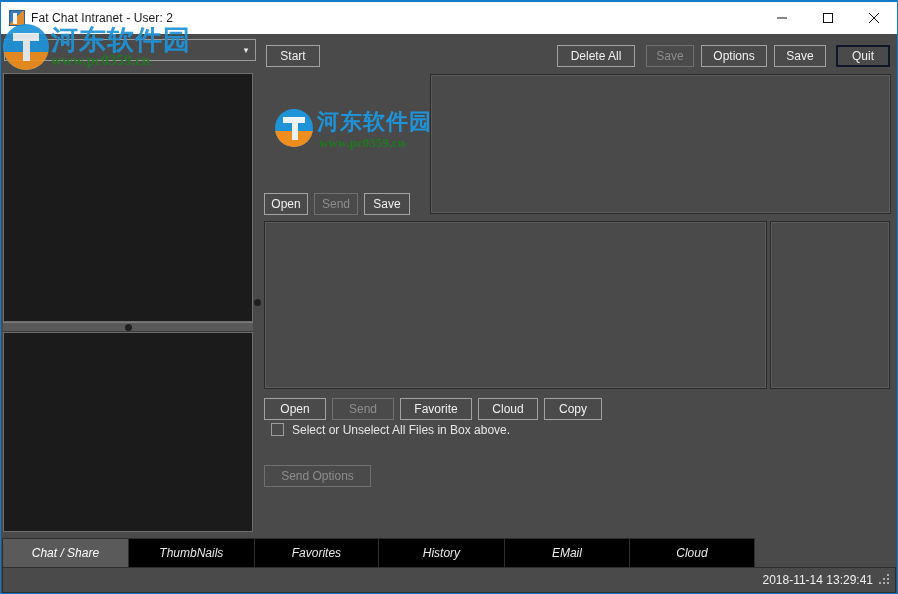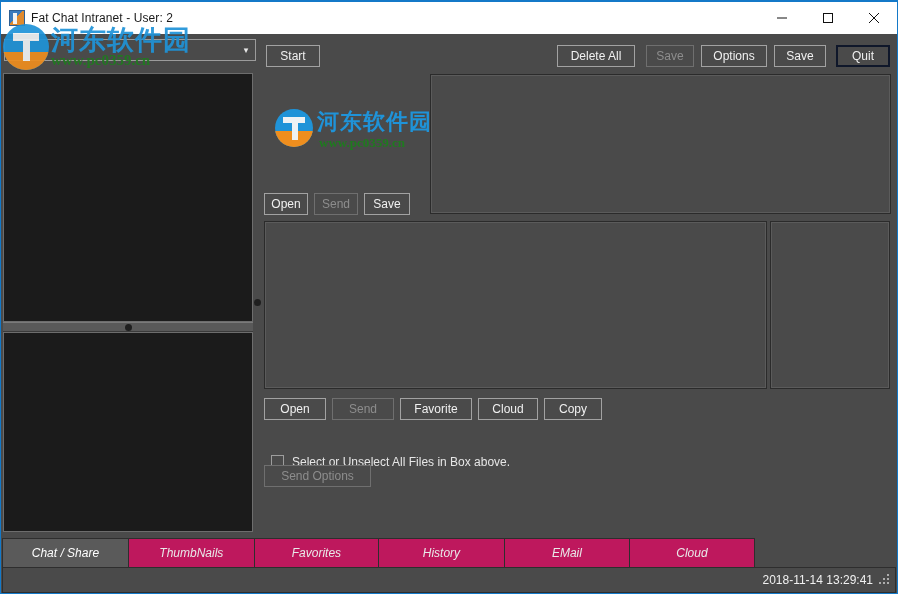--- a/index.html
+++ b/index.html
@@ -168,21 +168,21 @@
     background: #4a4a4a;
     border: 1px solid #2b2b2b;
     box-shadow: inset 0 0 0 1px #5b5b5b;
   }
   .row-buttons-2 {
     position: absolute; left: 3px; top: 325px;
     display: flex; gap: 6px;
   }
   .checkbox-row {
     position: absolute; left: 10px; top: 350px;
-    display: flex; gap: 8px; margin-top: 32px;
+    display: flex; gap: 8px;
   }
   .checkbox {
     width: 13px; height: 13px;
     background: #4a4a4a;
     border: 1px solid #9d9d9d;
     flex: none;
   }
   .checkbox-label { font-size: 12px; color: #e6e6e6; white-space: nowrap; }
   #btn-sendmessage {
     position: absolute; left: 3px; top: 392px;
@@ -249,21 +249,21 @@
     position: absolute; left: 1px; top: 536px;
     width: 752px; height: 29px;
     display: flex;
     background: #4a4a4a;
     font-style: italic;
   }
   .tab {
     height: 29px;
     display: flex; align-items: center; justify-content: center;
     font-size: 12px; color: #e9e9e9;
-    background: #be185d;
+    background: #000000;
     border: 1px solid #2e2e2e;
     border-bottom: none;
     margin-right: -1px;
     cursor: default;
   }
   .tab.active {
     background: #5a5a5a;
     color: #ffffff;
   }
 

